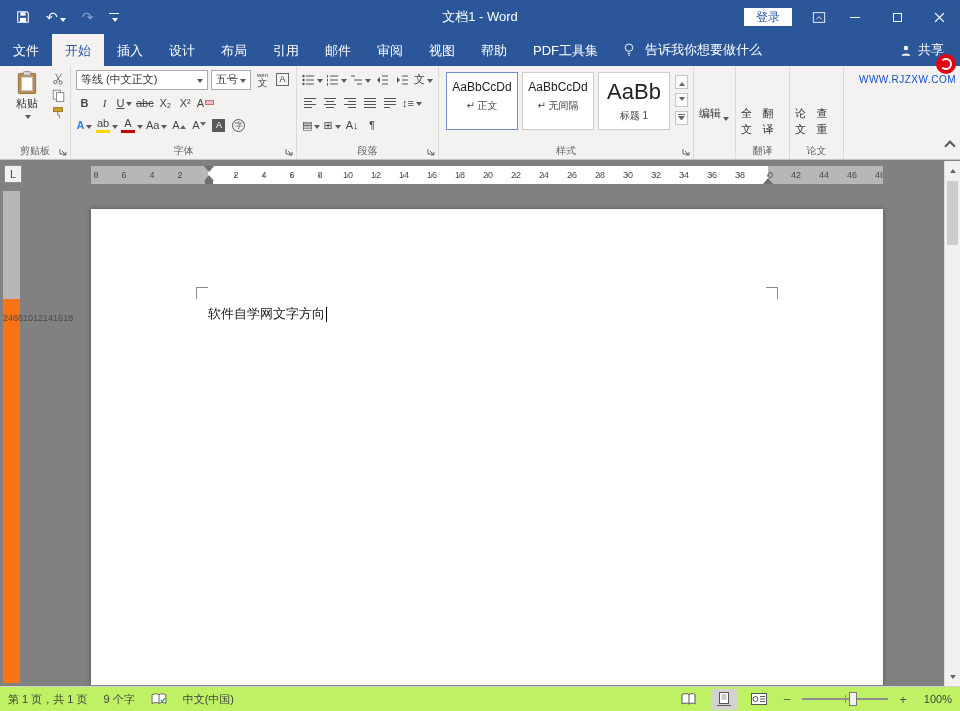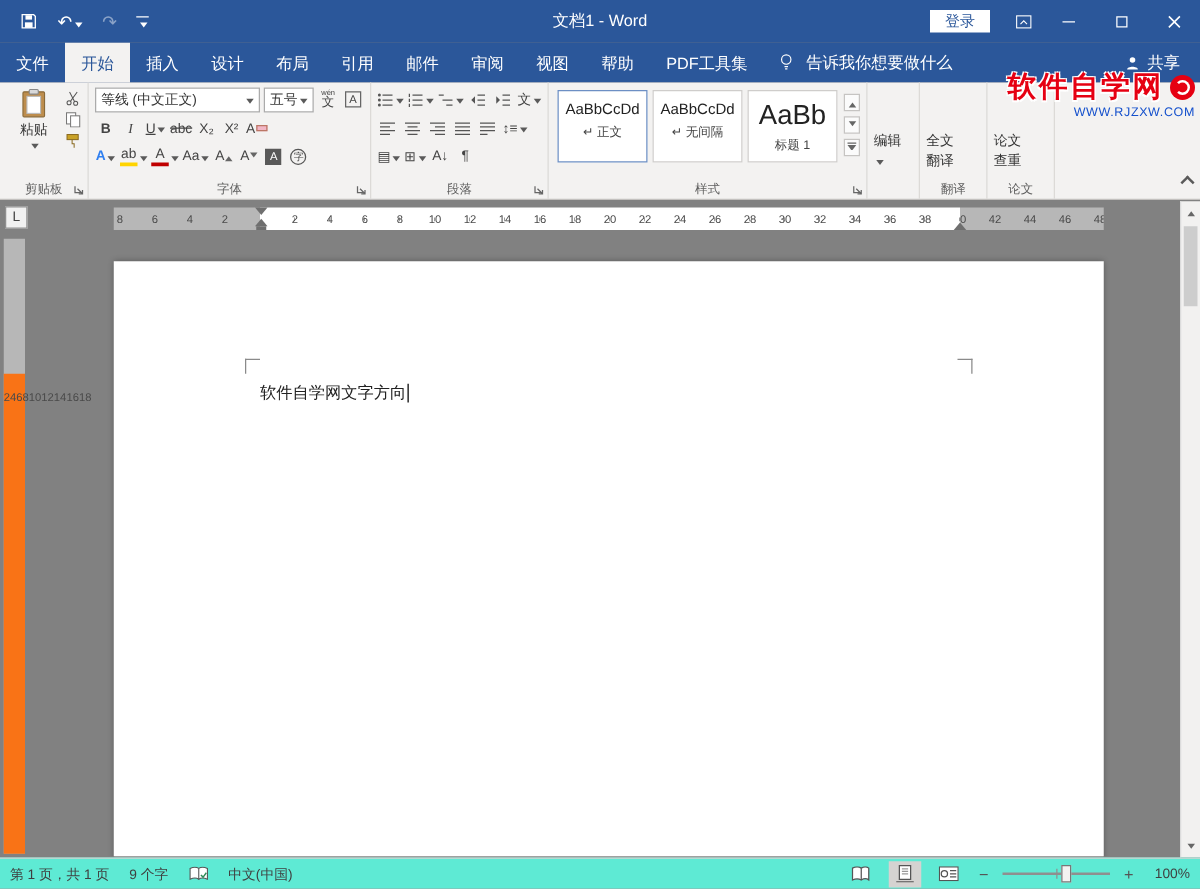--- a/index.html
+++ b/index.html
@@ -51,21 +51,21 @@
 .scard.sel{border:1px solid #6d8fc4}
 .sprev{font-size:12px;color:#222;white-space:nowrap}
 .sprev.big{font-size:22px;line-height:24px}
 .sname{font-size:10px;color:#444;margin-top:5px;white-space:nowrap}
 .scol{display:flex;flex-direction:column;gap:4px;margin:4px 0 0 3px}
 .scol .sb{width:13px;height:14px;border:1px solid #c6c4c2;background:#fbfbfb;display:flex;align-items:center;justify-content:center}
 .tri-u{width:0;height:0;border:3px solid transparent;border-bottom:4px solid #666}
 .tri-d{width:0;height:0;border:3px solid transparent;border-top:4px solid #666}
 .morebar{display:flex;flex-direction:column;align-items:center;gap:1px}
 .morebar i{display:block;width:7px;height:1px;background:#666}
-.vstack{display:flex;flex-direction:column;align-items:flex-start;font-size:11px;color:#333;padding-top:36px;line-height:16px}
+.vstack{display:flex;flex-direction:row;align-items:flex-end;font-size:11px;color:#333;padding-top:36px;line-height:16px}
 .chev{width:8px;height:8px;border-top:2px solid #5a5a5a;border-right:2px solid #5a5a5a;transform:rotate(-45deg);display:inline-block}
 .collapse{position:absolute;right:6px;bottom:6px}
 
 .watermark{position:absolute;top:54px;right:4px;text-align:right;z-index:5}
 .wm-row{display:flex;align-items:center;gap:5px;justify-content:flex-end}
 .wm-title{font-size:23px;font-weight:bold;color:#e60012;letter-spacing:2px;text-shadow:1px 1px 0 #fff,-1px -1px 0 #fff,1px -1px 0 #fff,-1px 1px 0 #fff}
 .wm-logo{width:20px;height:20px;border-radius:50%;background:#e60012;position:relative}
 .wm-logo span{position:absolute;inset:4px;border-radius:50%;border:2px solid #fff;border-left-color:transparent;display:block}
 .wm-url{font-size:10px;font-weight:normal;color:#1450cc;letter-spacing:.5px;margin-top:0}
 
@@ -90,21 +90,21 @@
 .cm-tl{position:absolute;left:105px;top:78px;width:12px;height:12px;border-left:1px solid #8a8a8a;border-top:1px solid #8a8a8a}
 .cm-tr{position:absolute;left:675px;top:78px;width:12px;height:12px;border-right:1px solid #8a8a8a;border-top:1px solid #8a8a8a}
 .doctext{position:absolute;left:117px;top:96px;font-size:13px;color:#222;display:flex;align-items:center}
 .cursor{width:1px;height:15px;background:#000;margin-left:1px}
 
 .scrollv{position:absolute;right:0;top:161px;bottom:25px;width:16px;background:#f2f1f0;border-left:1px solid #dcdcdc}
 .sarr{height:16px;display:flex;align-items:center;justify-content:center}
 .sarr.bottom{position:absolute;bottom:0;left:0;right:0}
 .sthumb{position:absolute;top:20px;left:2px;right:2px;height:64px;background:#cdcdcd}
 
-.statusbar{position:absolute;bottom:0;left:0;right:0;height:25px;background:#5eead4;border-top:1px solid #d4d2cf;display:flex;align-items:center;font-size:11px;color:#3f3f3f;padding:0 8px;gap:16px}
+.statusbar{position:absolute;bottom:0;left:0;right:0;height:25px;background:#bef264;border-top:1px solid #d4d2cf;display:flex;align-items:center;font-size:11px;color:#3f3f3f;padding:0 8px;gap:16px}
 .sb-right{margin-left:auto;display:flex;align-items:center;gap:9px}
 .vbtn{width:26px;height:21px;display:flex;align-items:center;justify-content:center}
 .vbtn.active{background:#d5d3d1}
 .zsign{font-size:13px;color:#555;width:12px;text-align:center}
 .ztrack{width:86px;height:2px;background:#8f8f8f;position:relative}
 .znotch{position:absolute;left:50%;top:-3px;width:1px;height:8px;background:#8f8f8f}
 .zthumb{position:absolute;left:55%;top:-6px;width:8px;height:14px;background:#f3f2f1;border:1px solid #777}
 .zval{width:34px;text-align:right}
 svg{display:block}
 </style>
@@ -460,21 +460,20 @@
       <span>查重</span>
     </div>
     <div class="glabel">论文</div>
   </div>
 
   <span class="collapse"><i class="chev"></i></span>
 </div>
 
 <div class="watermark">
   <div class="wm-row">
-    <span class="wm-title">软件自学网</span>
     <span class="wm-logo">
         <span></span>
       </span>
   </div>
   <div class="wm-url">WWW.RJZXW.COM</div>
 </div>
 
 <div class="rulerzone">
   <span class="tabsel">L</span>
   <div class="hruler">

